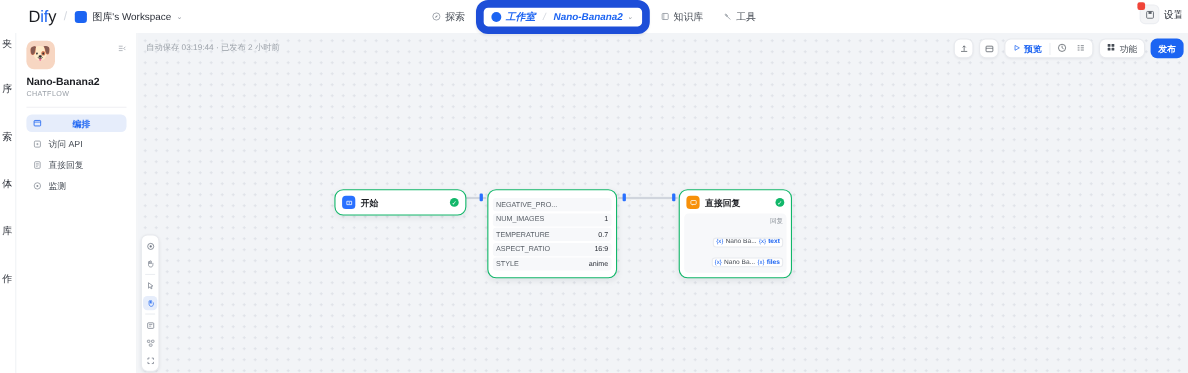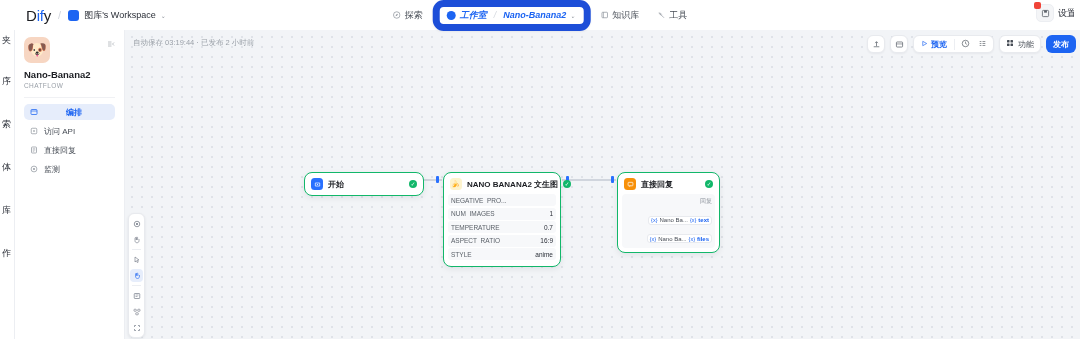--- a/index.html
+++ b/index.html
@@ -480,25 +480,20 @@
               <path d="M3 4.5h10v7H3z" fill="none" stroke="#fff" stroke-width="1.6"></path>
               <circle cx="8" cy="8" r="1.4" fill="#fff"></circle>
             </svg>
         </span>
         <span class="node-title">开始</span>
         <span class="node-chk">✓</span>
       </div>
     </div>
 
     <div class="node" id="node-banana">
-      <div class="node-hd">
-        <span class="node-ico ico-banana">🍌</span>
-        <span class="node-title">NANO BANANA2 文生图</span>
-        <span class="node-chk">✓</span>
-      </div>
       <div class="param-list">
         <div class="param-row">
           <span class="param-key">NEGATIVE_PRO...</span>
           <span class="param-val"></span>
         </div>
         <div class="param-row">
           <span class="param-key">NUM_IMAGES</span>
           <span class="param-val">1</span>
         </div>
         <div class="param-row">

